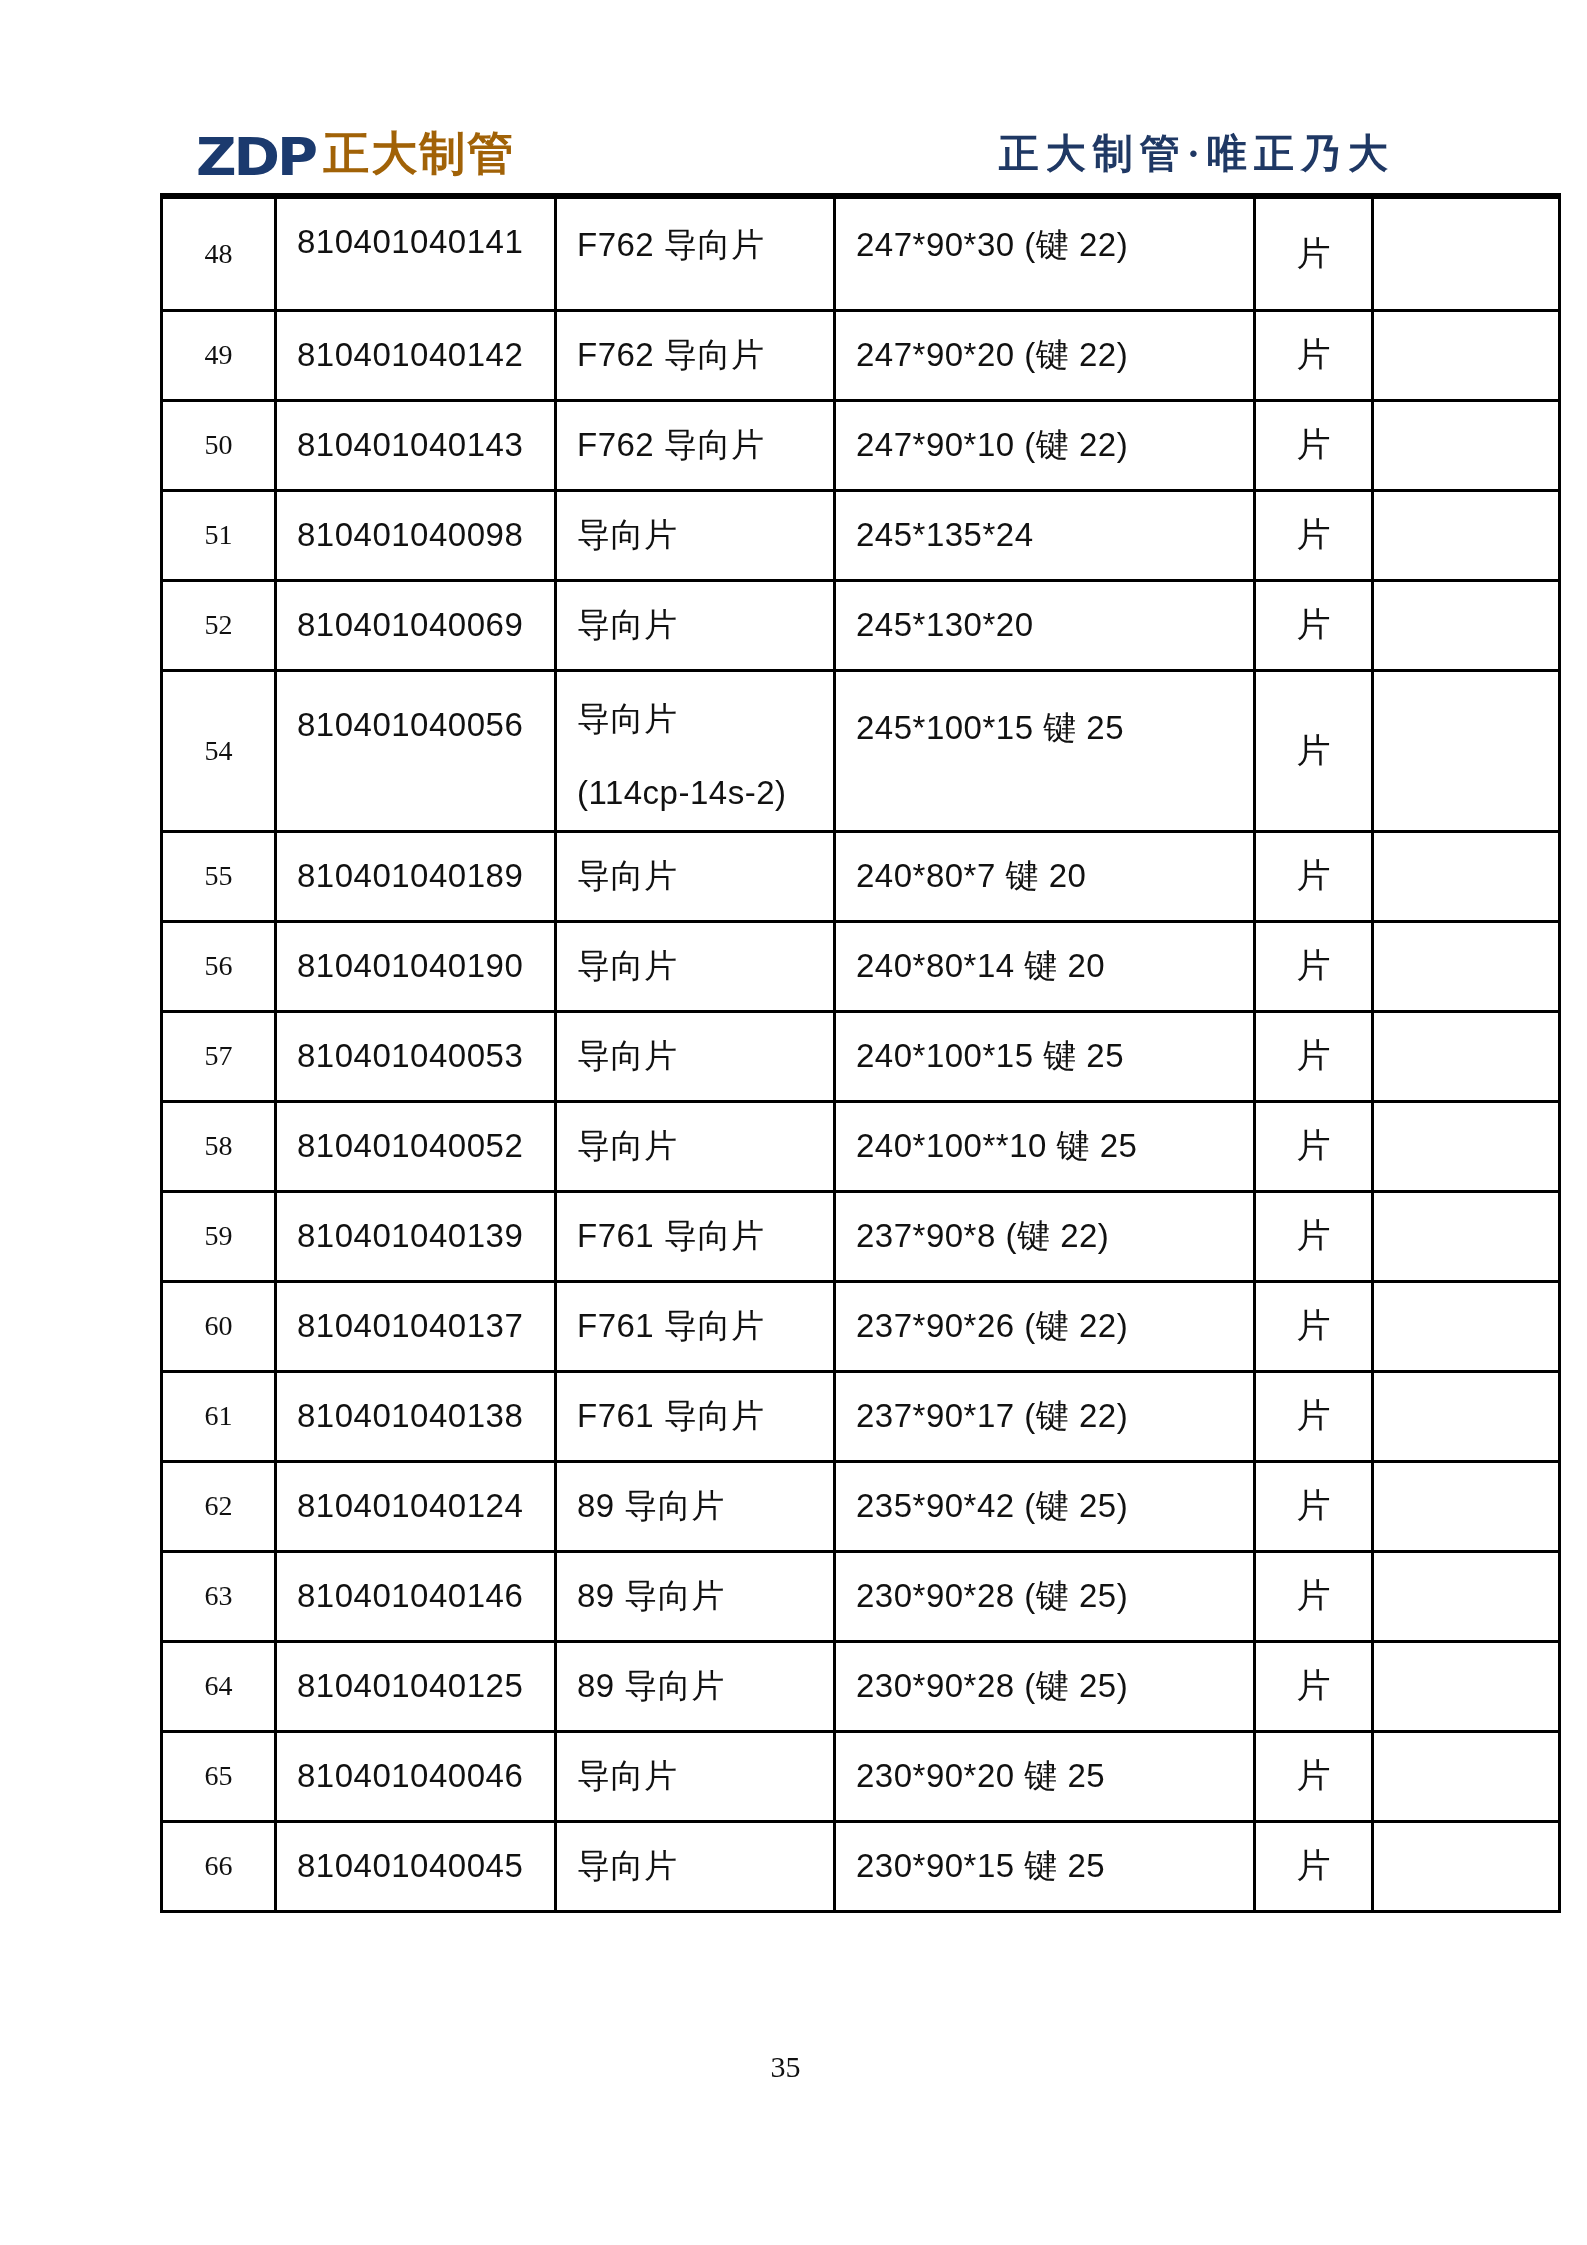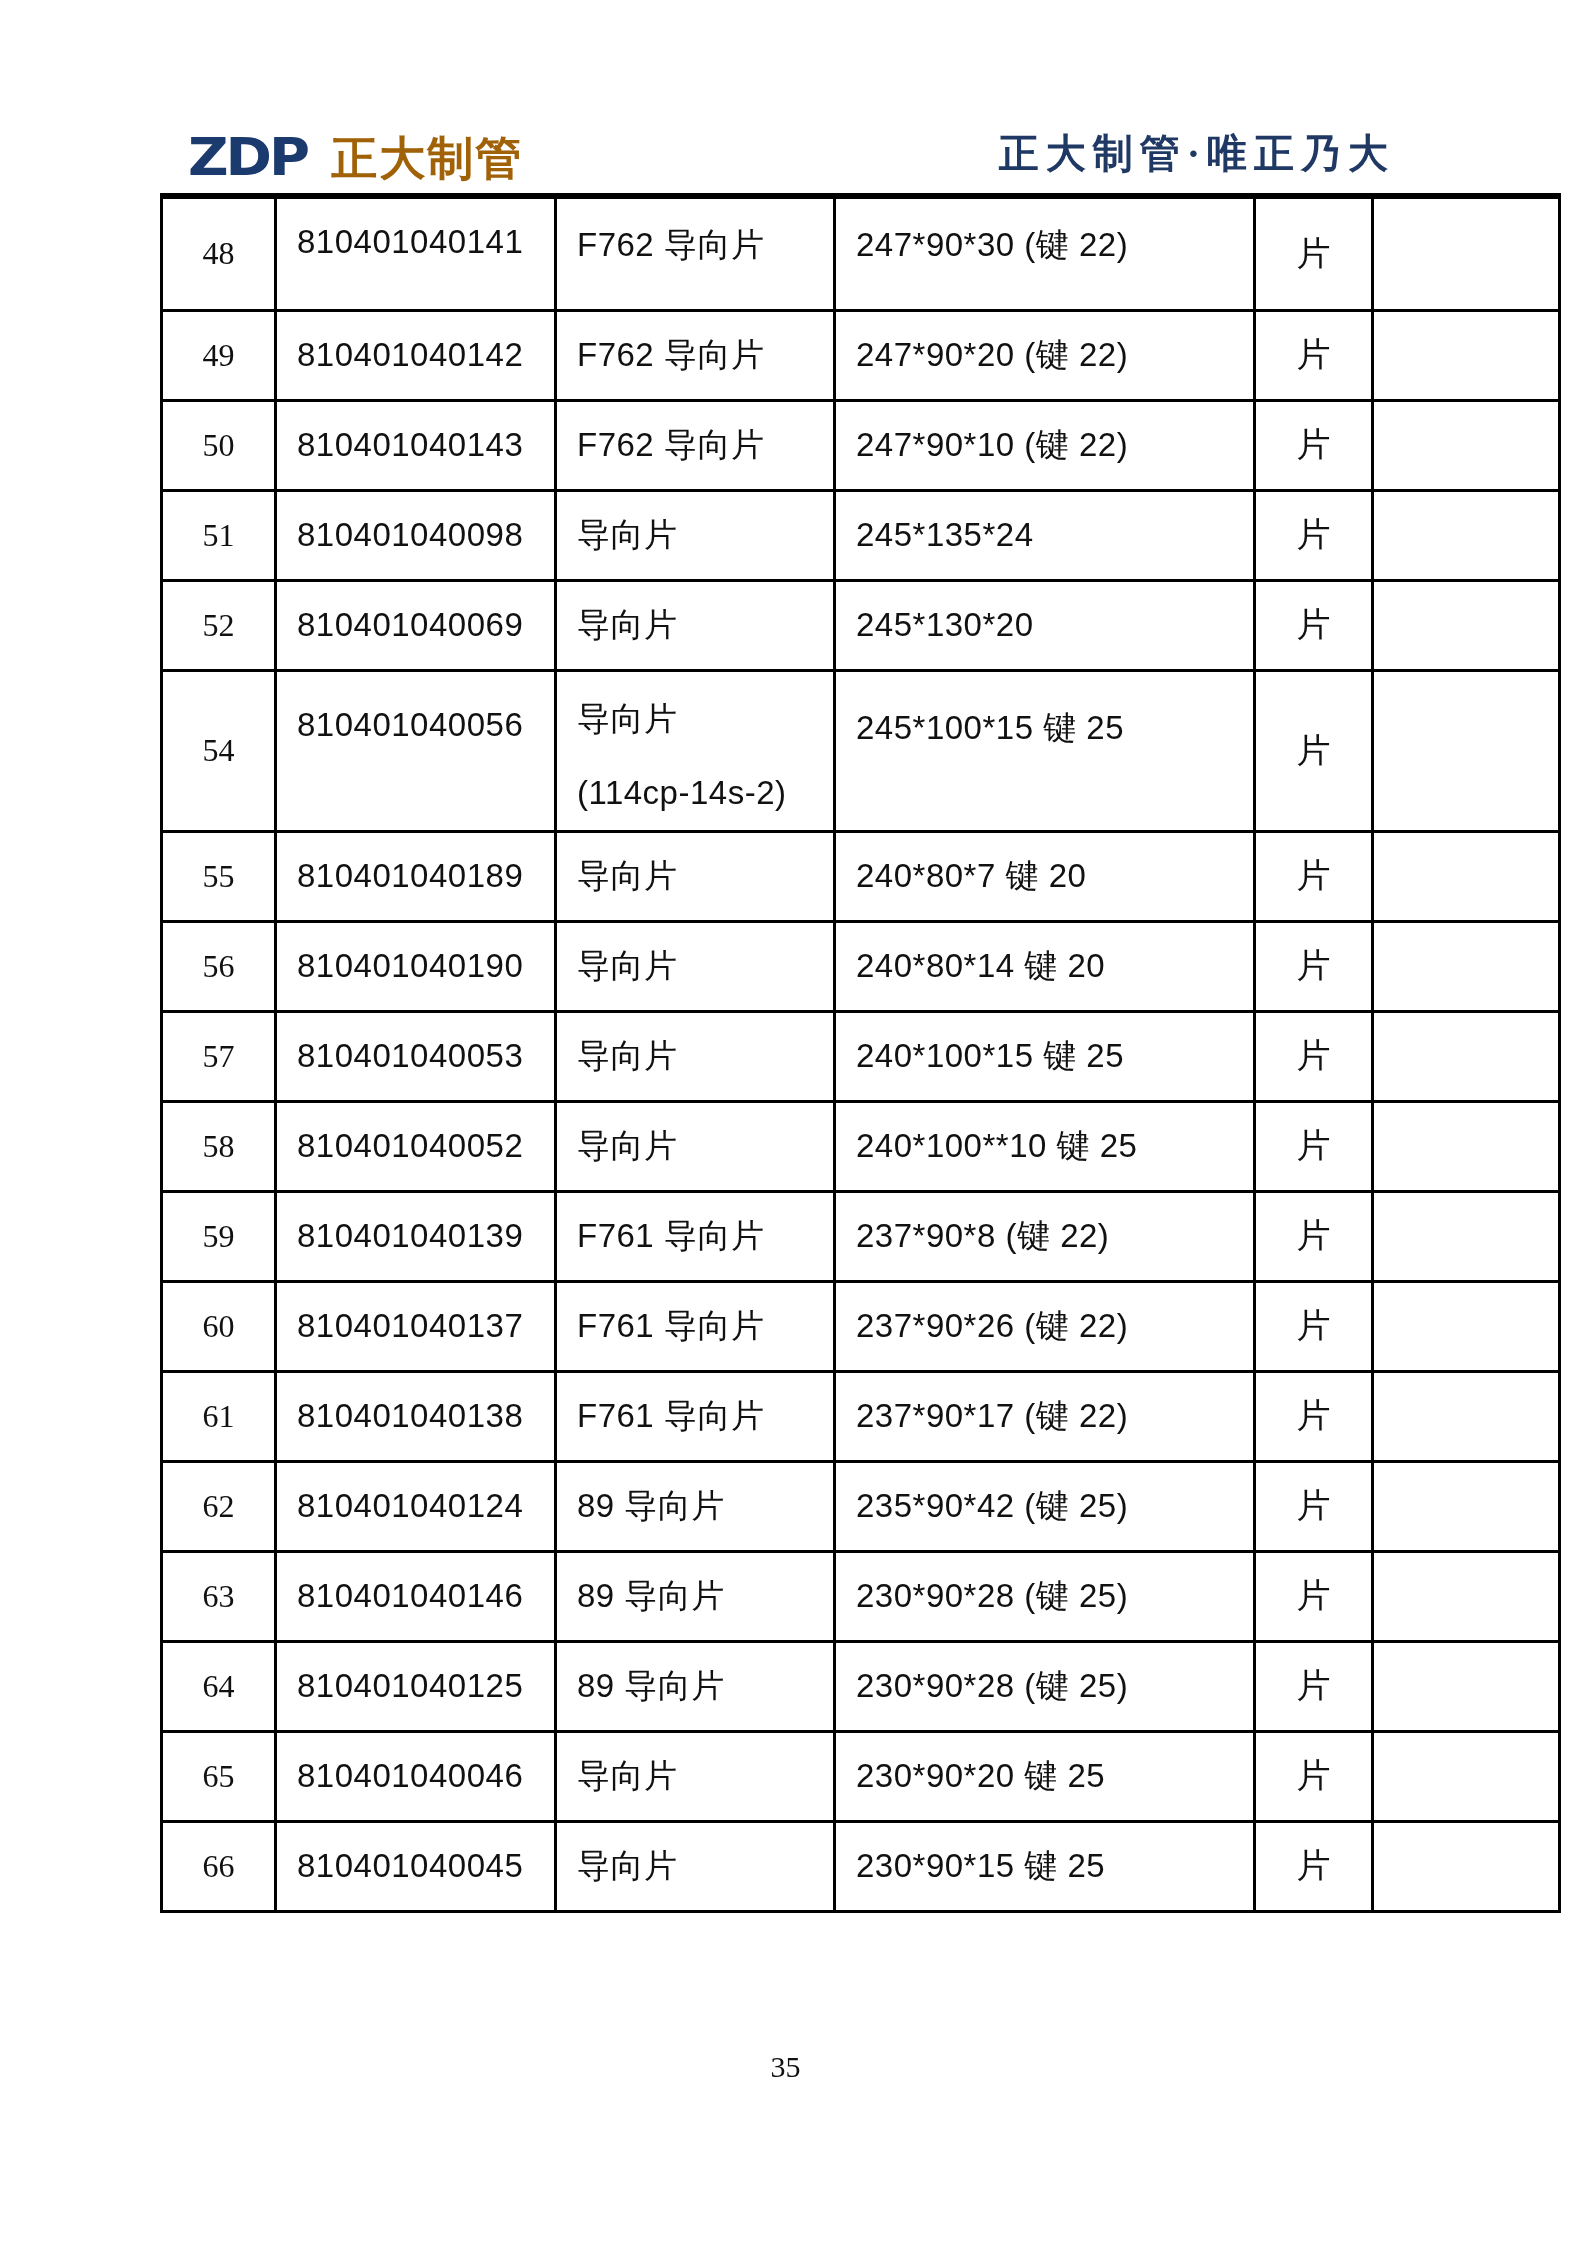--- a/index.html
+++ b/index.html
@@ -7,22 +7,22 @@
     width:1587px; height:2245px;
     background:#ffffff;
     font-family:"Liberation Sans", sans-serif;
     position:relative;
     color:#111;
   }
   .page { position:absolute; inset:0; }
 
   
   .hdr-logo {
-    position:absolute; left:188px; top:130px;
-    display:flex; align-items:center; gap:24px;
+    position:absolute; left:196px; top:130px;
+    display:flex; gap:8px;
     white-space:nowrap;
   }
   .logo-latin {
     font-family:"DejaVu Sans", sans-serif;
     font-weight:900; font-size:56px; line-height:1;
     letter-spacing:-3px;
     color:#1b3a6e;
     transform:scaleY(0.92);
   }
   .logo-cjk {
@@ -61,21 +61,21 @@
 
   td {
     border:3px solid #000;
     font-size:33px;
     vertical-align:middle;
     padding:0;
     overflow:hidden;
   }
   td.no {
     font-family:"Liberation Serif", serif;
-    font-size:32px;
+    font-size:28px;
     text-align:center;
   }
   td.code, td.name, td.spec {
     padding-left:20px;
     font-family:"Liberation Sans", sans-serif;
     letter-spacing:0.5px;
   }
   td.unit {
     text-align:center;
     font-family:"Liberation Serif", serif;

